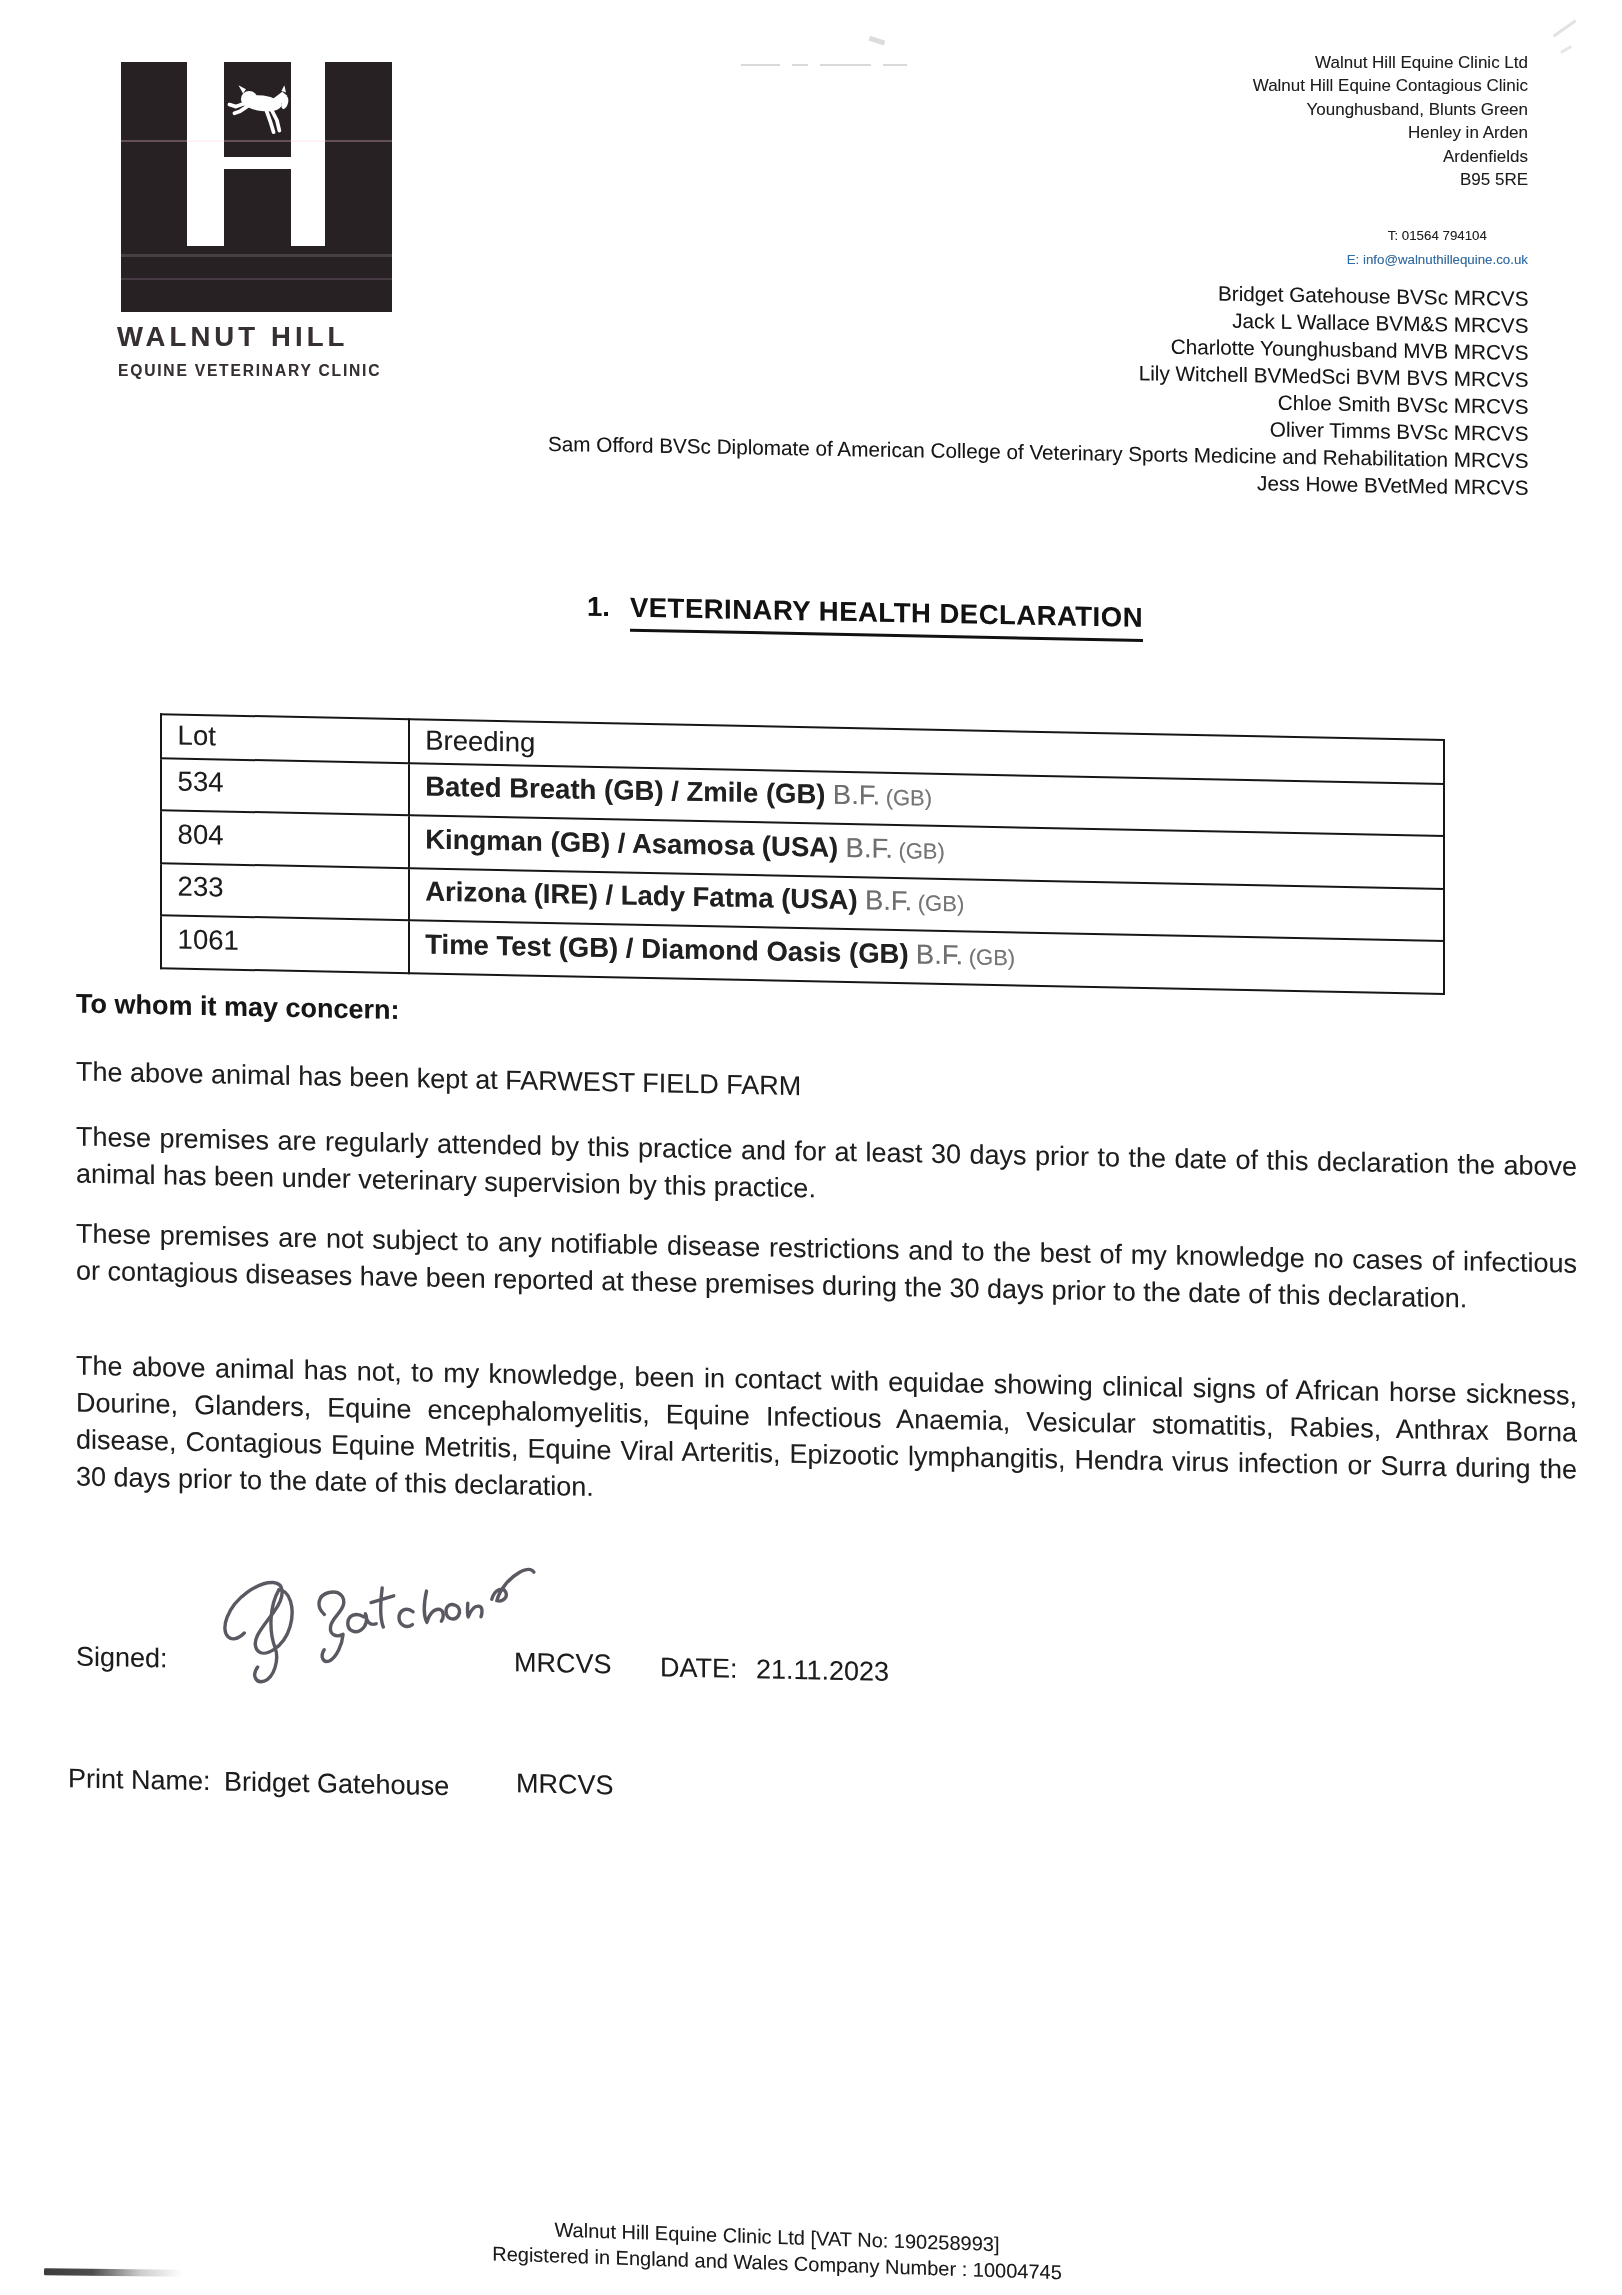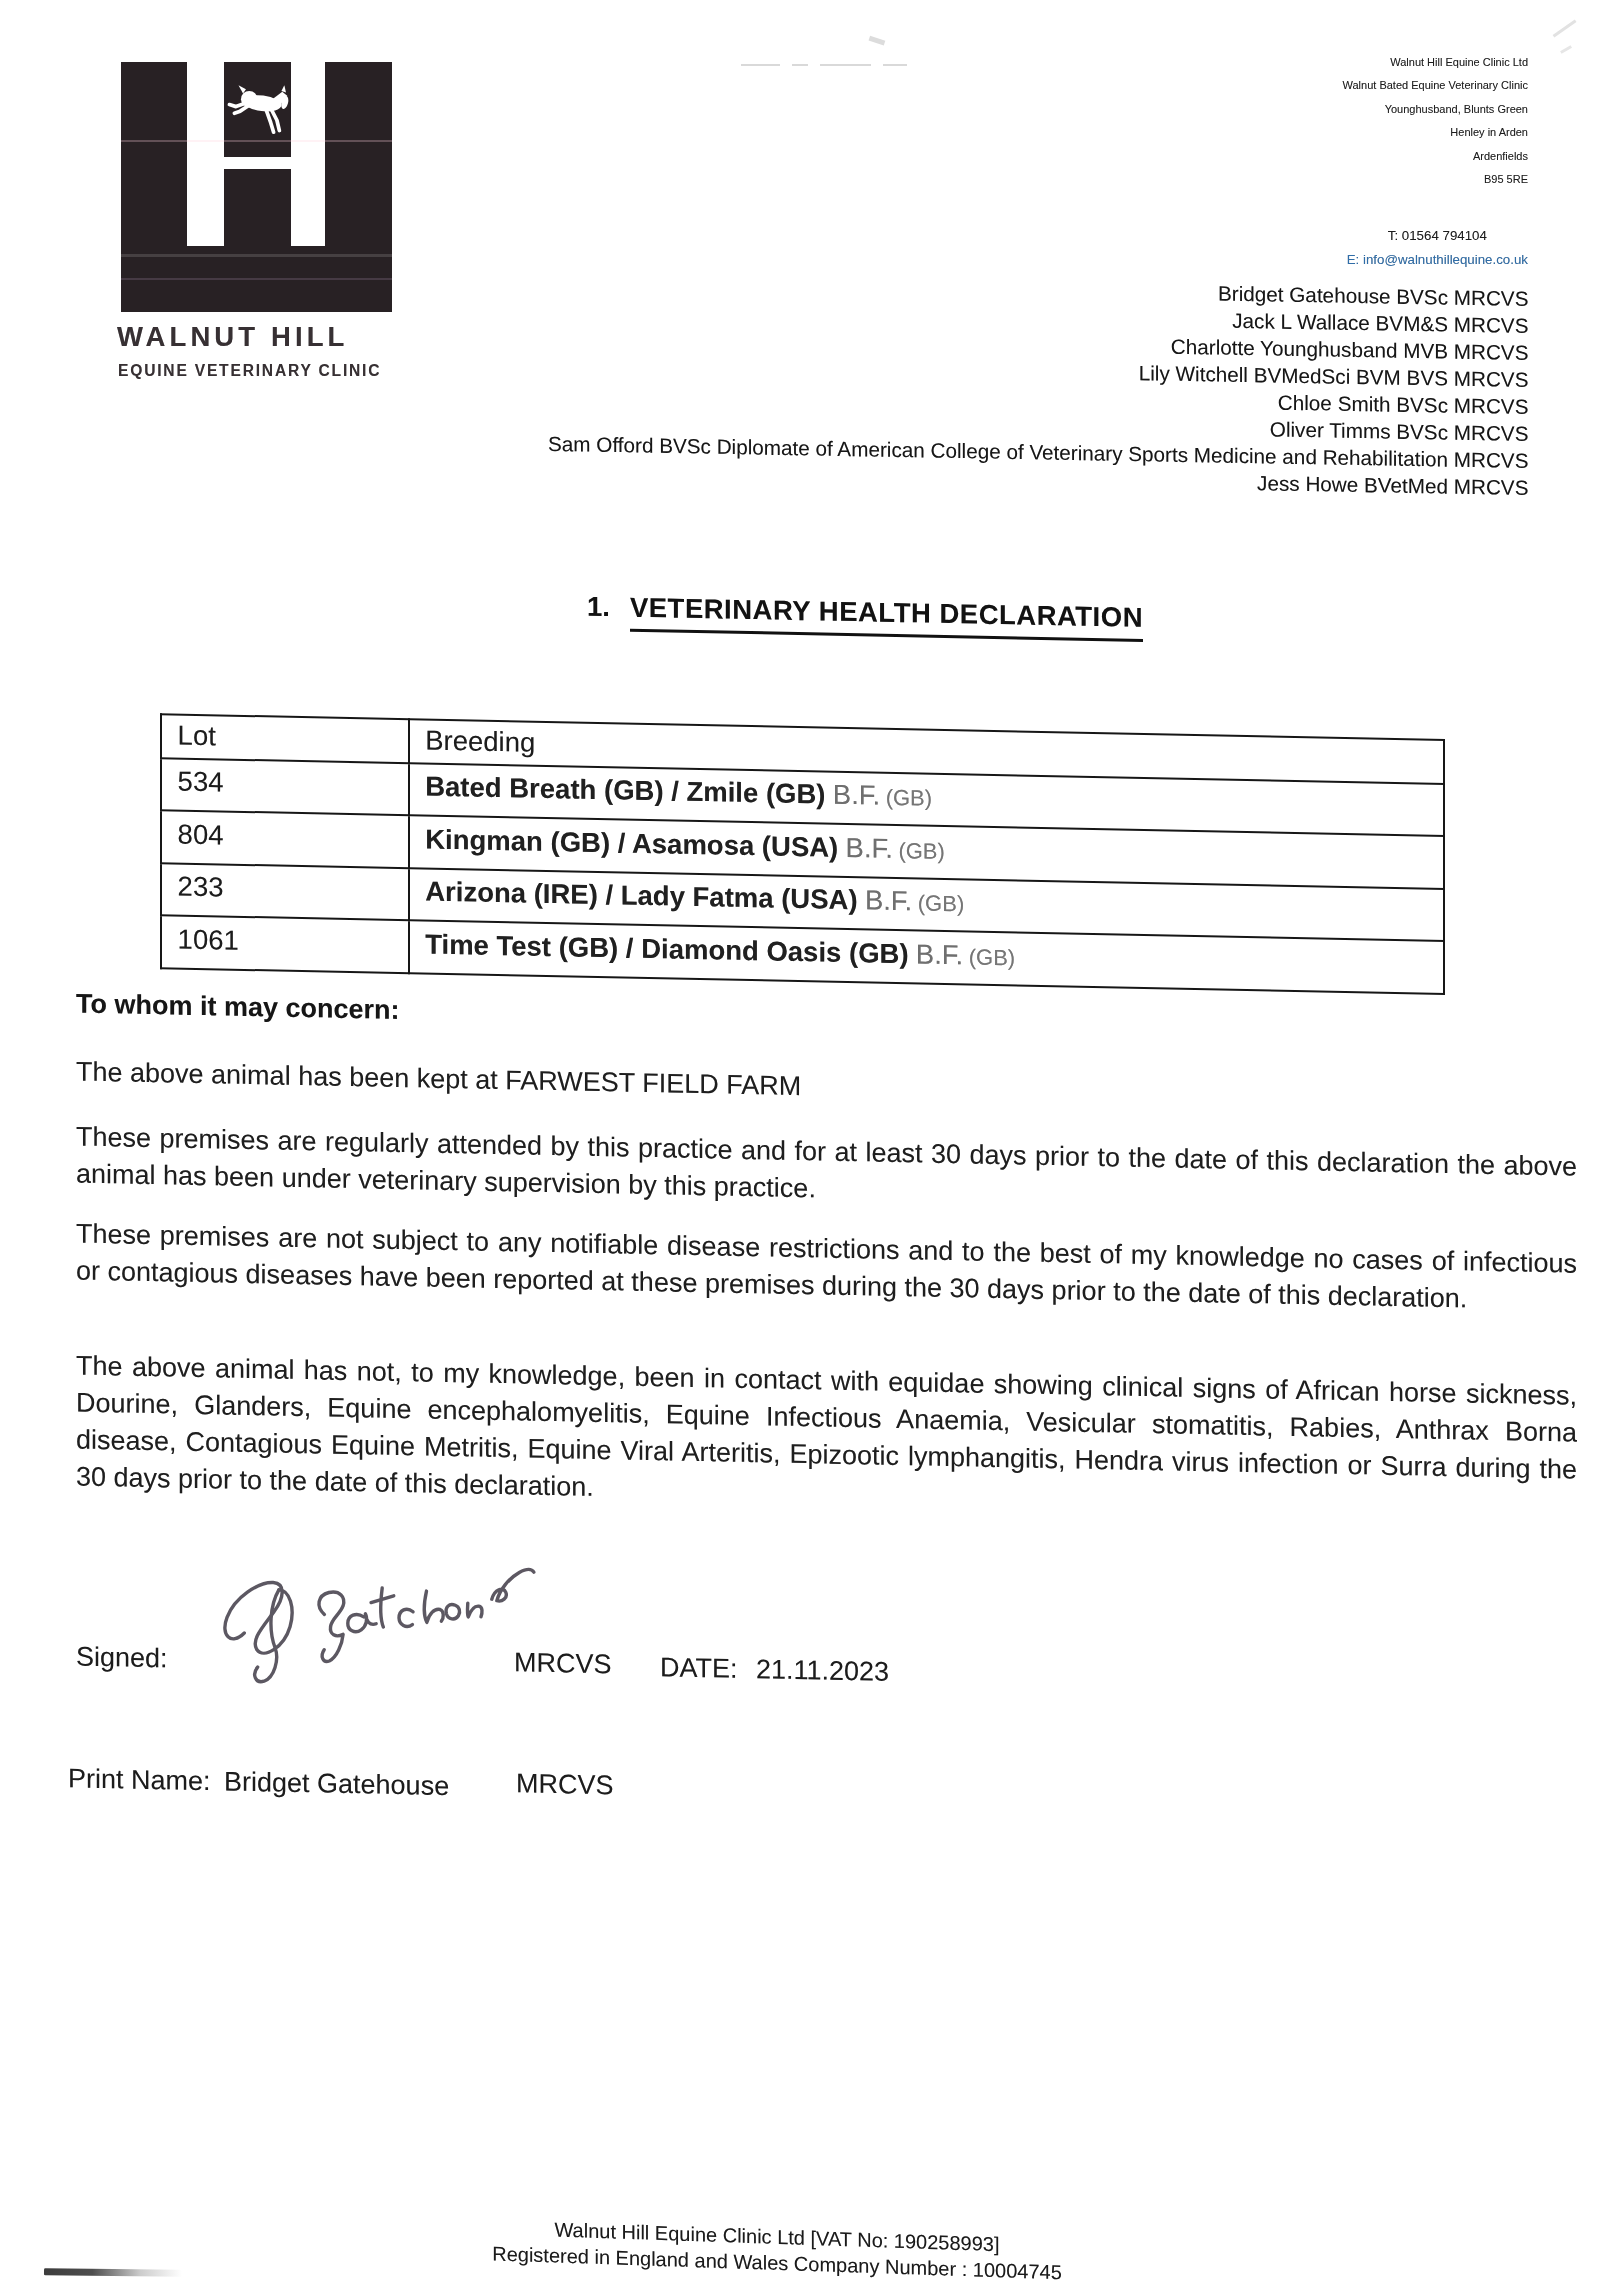--- a/index.html
+++ b/index.html
@@ -23,21 +23,21 @@
   .streak.c { top:216px; height:2.3px; background:rgba(190,160,200,0.20); }
   .logo-title { position:absolute; left:117px; top:321px; width:285px;
     font-size:27.5px; font-weight:700; letter-spacing:4.1px; color:#373033;
     white-space:nowrap; }
   .logo-sub { position:absolute; left:118px; top:362px; width:285px;
     font-size:15.6px; font-weight:700; letter-spacing:1.8px; color:#373033;
     white-space:nowrap; }
 
   
   .address { position:absolute; right:94px; top:51px; text-align:right;
-    font-size:11px; line-height:23.4px; color:#1d1d1d; }
+    font-size:17px; line-height:23.4px; color:#1d1d1d; }
   .contact { position:absolute; right:94px; top:224px; text-align:center;
     font-size:13.3px; line-height:24px; }
   .email-line a { color:#2f6da8; cursor:pointer; }
   .email-line .prefix { color:#2f6da8; }
   .vets { position:absolute; right:94px; top:285px; text-align:right;
     font-size:20.7px; line-height:27px; color:#161616;
     transform:skewY(1.0deg); transform-origin:100% 0; white-space:nowrap; }
 
   
   .skew-main { position:absolute; left:0; top:0; width:1622px; height:2295px;
@@ -121,21 +121,21 @@
       <div class="streak a"></div>
       <div class="streak b"></div>
       <div class="streak c"></div>
     </div>
     <div class="logo-title">WALNUT HILL</div>
     <div class="logo-sub">EQUINE VETERINARY CLINIC</div>
   </div>
 
   <div class="address">
     <div>Walnut Hill Equine Clinic Ltd</div>
-    <div>Walnut Bated Equine Veterinary Clinic</div>
+    <div>Walnut Hill Equine Contagious Clinic</div>
     <div>Younghusband, Blunts Green</div>
     <div>Henley in Arden</div>
     <div>Ardenfields</div>
     <div>B95 5RE</div>
   </div>
 
   <div class="contact">
     <div>T: 01564 794104</div>
     <div class="email-line">
       <span class="prefix">E:</span>

